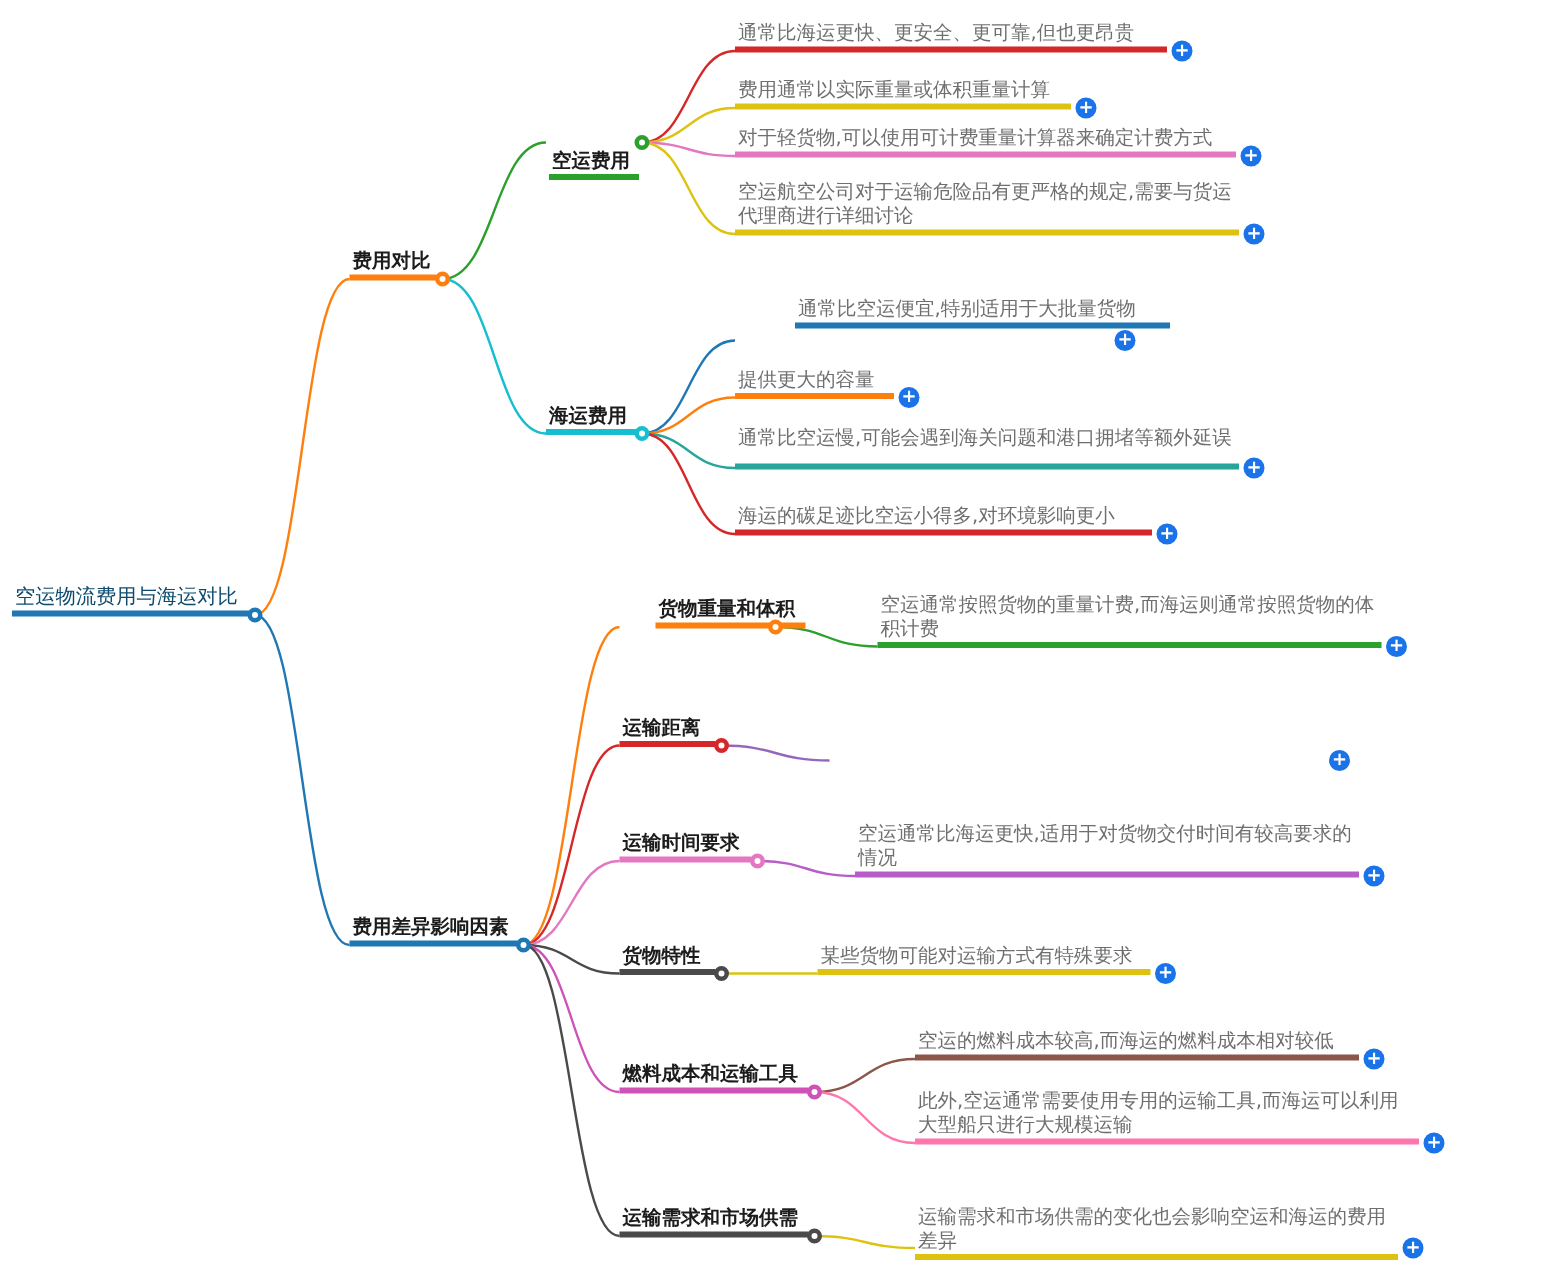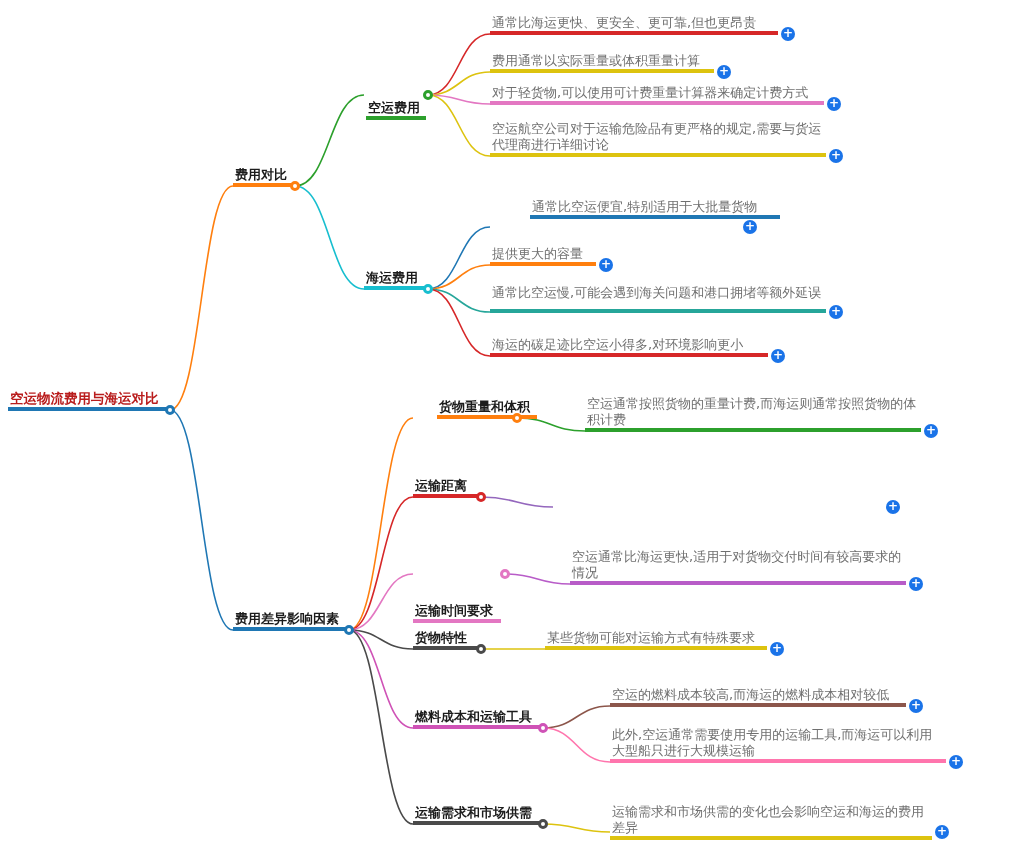--- a/index.html
+++ b/index.html
@@ -5,21 +5,21 @@
   html,body{margin:0;padding:0;background:#ffffff;}
   body{width:1028px;height:850px;position:relative;overflow:hidden;
        font-family:"DejaVu Sans","Liberation Sans",sans-serif;}
   #mindmap{position:absolute;left:0;top:0;width:1028px;height:850px;}
   #links{position:absolute;left:0;top:0;}
   .node{position:absolute;box-sizing:border-box;border-bottom:4px solid #14b8a6;
         padding:0 2px 1px 2px;display:flex;align-items:center;}
   .node .lbl{display:block;width:100%;}
   .leaf{font-size:13px;line-height:16px;color:#6f6f6f;}
   .topic{font-size:13px;line-height:16px;font-weight:bold;color:#1c1c1c;white-space:nowrap;}
-  .root{font-size:13.5px;line-height:17px;font-weight:bold;color:#b91c1c;white-space:nowrap;}
+  .root{font-size:13.5px;line-height:17px;font-weight:normal;color:#0c4a6e;white-space:nowrap;}
   .dot{position:absolute;width:10px;height:10px;border-radius:50%;
        box-sizing:border-box;background:#fff;border:3px solid #999;cursor:pointer;}
   .plus{position:absolute;width:14px;height:14px;border-radius:50%;
         background:#1a73e8;color:#ffffff;font-size:12px;font-weight:bold;
         line-height:13px;text-align:center;cursor:pointer;user-select:none;}
 </style>
 </head>
 <body>
 
 <div id="mindmap">
@@ -108,21 +108,21 @@
     <div class="dot" style="border-color: rgb(255, 127, 14); left: 512px; top: 413px;"></div>
     <div class="node leaf" style="left: 585px; top: 397px; width: 336px; height: 35px; border-bottom-color: rgb(44, 160, 44);">
       <span class="lbl">空运通常按照货物的重量计费,而海运则通常按照货物的体积计费</span>
     </div>
     <div class="plus" style="background: rgb(26, 115, 232); left: 924px; top: 424px;">+</div>
     <div class="node topic" style="left: 413px; top: 479px; width: 64px; height: 19px; border-bottom-color: rgb(214, 39, 40);">
       <span class="lbl">运输距离</span>
     </div>
     <div class="dot" style="border-color: rgb(214, 39, 40); left: 476px; top: 492px;"></div>
     <div class="plus" style="background: rgb(26, 115, 232); left: 886px; top: 500px;">+</div>
-    <div class="node topic" style="left: 413px; top: 556px; width: 88px; height: 19px; border-bottom-color: rgb(227, 119, 194); margin-top: 48px;">
+    <div class="node topic" style="left: 413px; top: 556px; width: 88px; height: 19px; border-bottom-color: rgb(227, 119, 194);">
       <span class="lbl">运输时间要求</span>
     </div>
     <div class="dot" style="border-color: rgb(227, 119, 194); left: 500px; top: 569px;"></div>
     <div class="node leaf" style="left: 570px; top: 550px; width: 336px; height: 35px; border-bottom-color: rgb(184, 92, 200);">
       <span class="lbl">空运通常比海运更快,适用于对货物交付时间有较高要求的情况</span>
     </div>
     <div class="plus" style="background: rgb(26, 115, 232); left: 909px; top: 577px;">+</div>
     <div class="node topic" style="left: 413px; top: 631px; width: 64px; height: 19px; border-bottom-color: rgb(74, 74, 74);">
       <span class="lbl">货物特性</span>
     </div>

